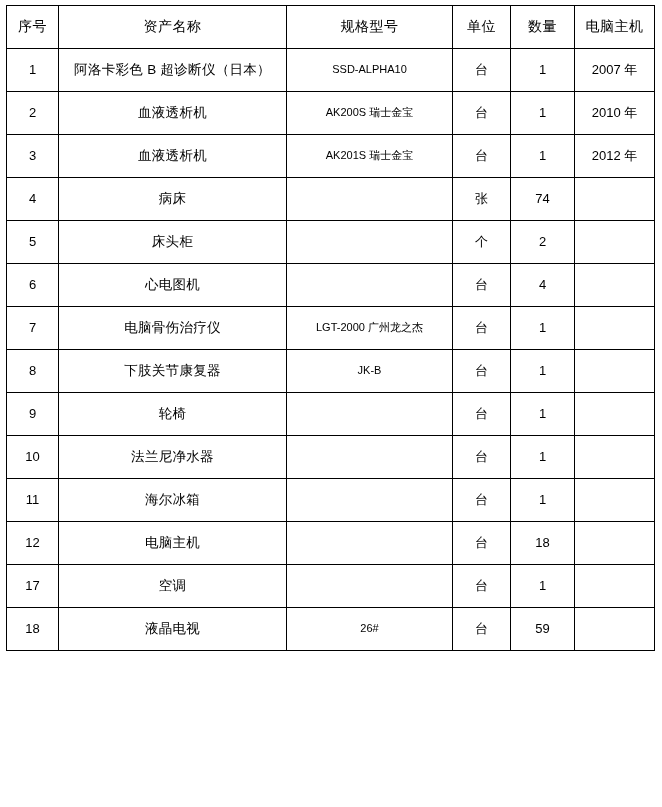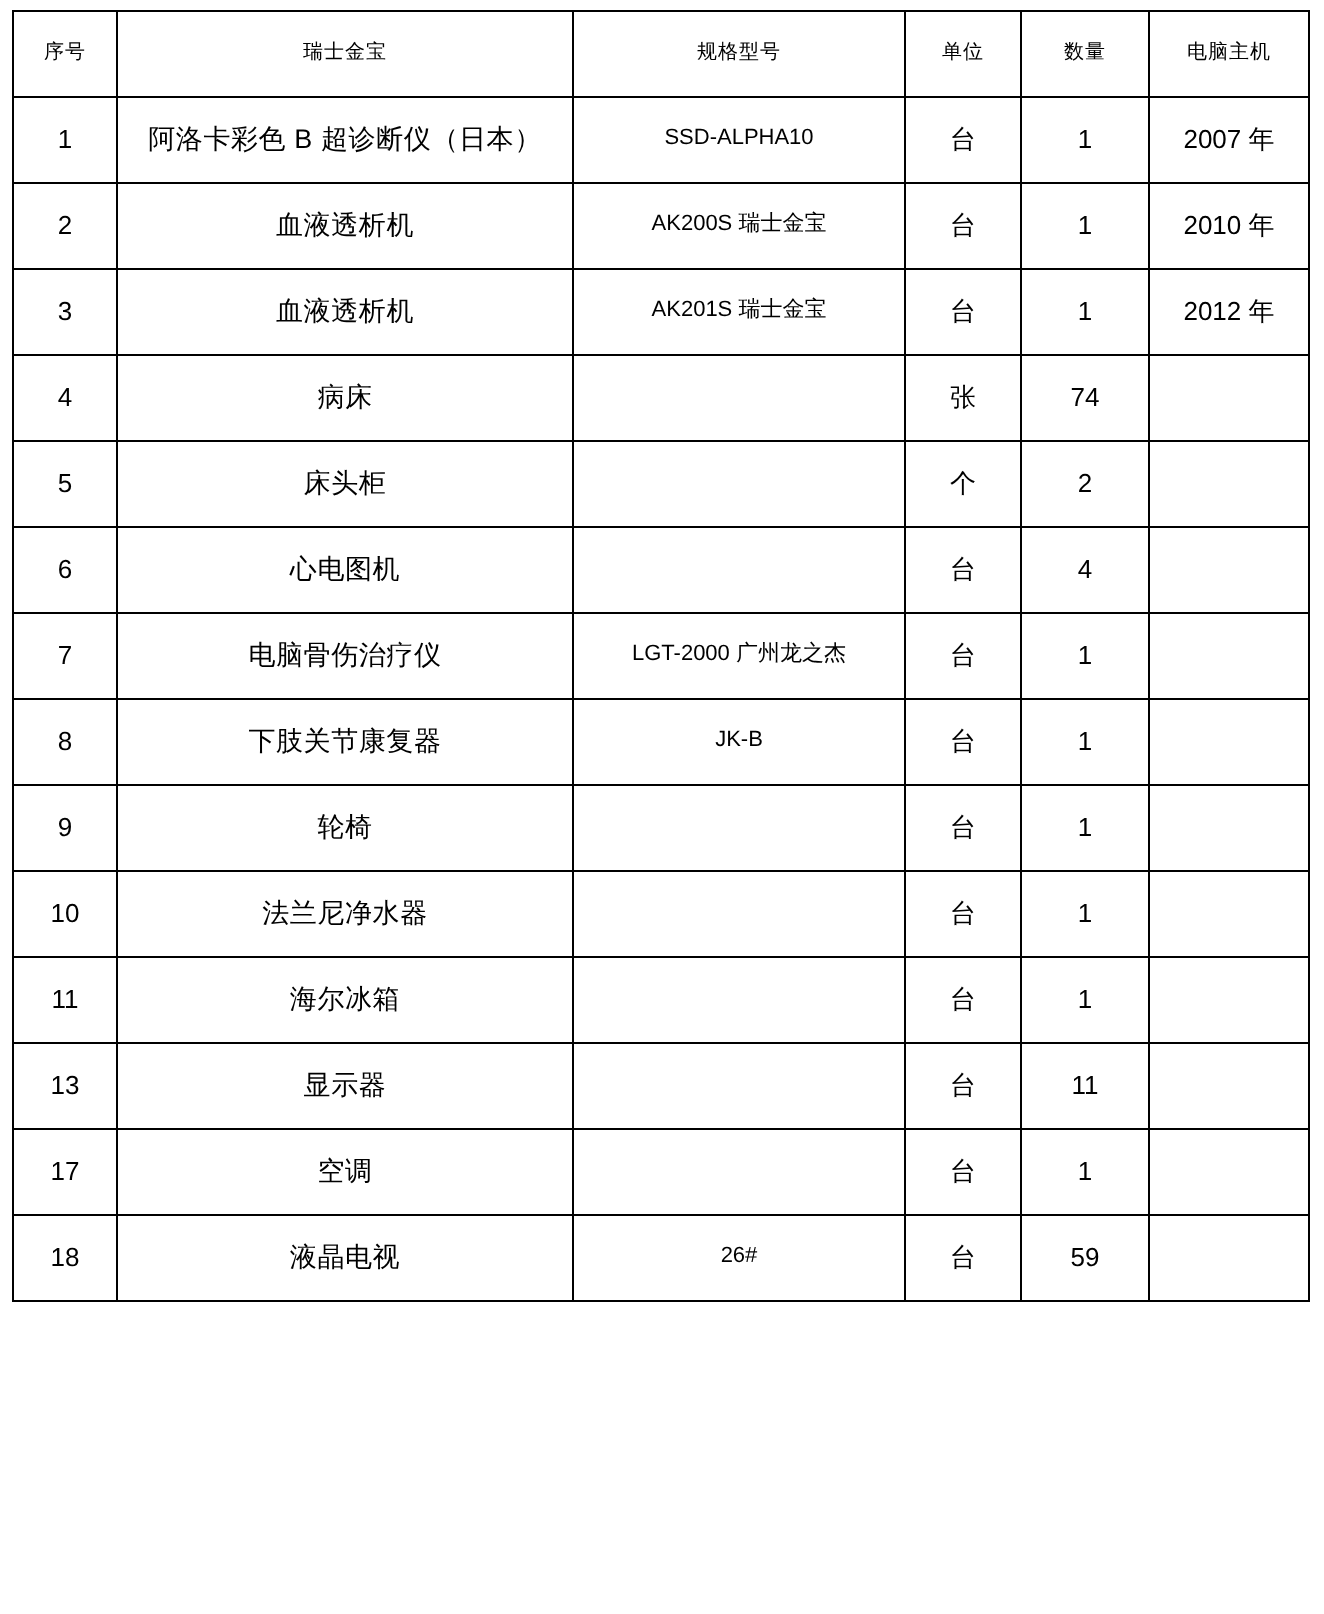--- a/index.html
+++ b/index.html
@@ -39,21 +39,21 @@
     text-align: center;
     vertical-align: middle;
     font-size: 13.5px;
     font-weight: normal;
     padding: 0 2px;
     line-height: 1.25;
     white-space: nowrap;
     overflow: hidden;
   }
   table.asset-table thead th {
-    font-size: 10px;
+    font-size: 14px;
     letter-spacing: 0.5px;
     margin-left: 12px;
   }
   table.asset-table td.col-name {
     letter-spacing: 0.3px;
     margin-top: 41px;
   }
   table.asset-table td.col-model {
     font-size: 11px;
   }
@@ -73,21 +73,21 @@
       <col class="c-seq">
       <col class="c-name">
       <col class="c-model">
       <col class="c-unit">
       <col class="c-qty">
       <col class="c-date">
     </colgroup>
     <thead>
       <tr>
         <th>序号</th>
-        <th>瑞士金宝</th>
+        <th>资产名称</th>
         <th>规格型号</th>
         <th>单位</th>
         <th>数量</th>
         <th>电脑主机</th>
       </tr>
     </thead>
     <tbody>
       <tr>
         <td class="col-seq">1</td>
         <td class="col-name">阿洛卡彩色 B 超诊断仪（日本）</td>
@@ -170,25 +170,25 @@
       </tr>
       <tr>
         <td class="col-seq">11</td>
         <td class="col-name">海尔冰箱</td>
         <td class="col-model"></td>
         <td class="col-unit">台</td>
         <td class="col-qty">1</td>
         <td class="col-date"></td>
       </tr>
       <tr>
-        <td class="col-seq">13</td>
-        <td class="col-name">显示器</td>
-        <td class="col-model"></td>
-        <td class="col-unit">台</td>
-        <td class="col-qty">11</td>
+        <td class="col-seq">12</td>
+        <td class="col-name">电脑主机</td>
+        <td class="col-model"></td>
+        <td class="col-unit">台</td>
+        <td class="col-qty">18</td>
         <td class="col-date"></td>
       </tr>
       <tr>
         <td class="col-seq">17</td>
         <td class="col-name">空调</td>
         <td class="col-model"></td>
         <td class="col-unit">台</td>
         <td class="col-qty">1</td>
         <td class="col-date"></td>
       </tr>

